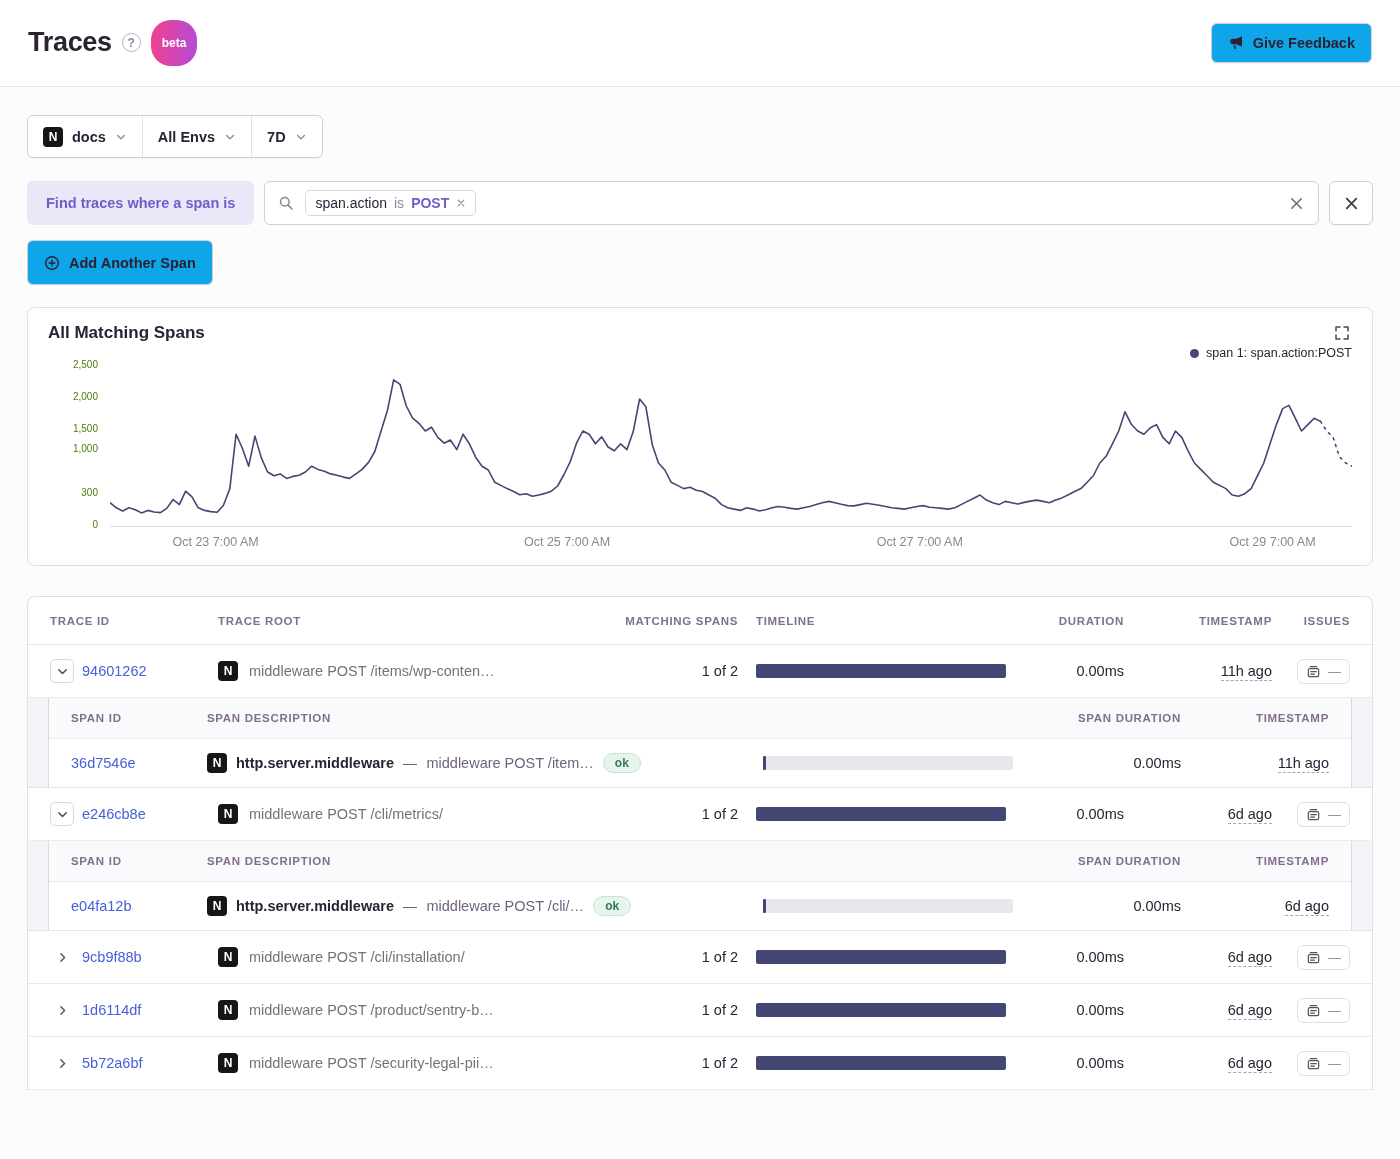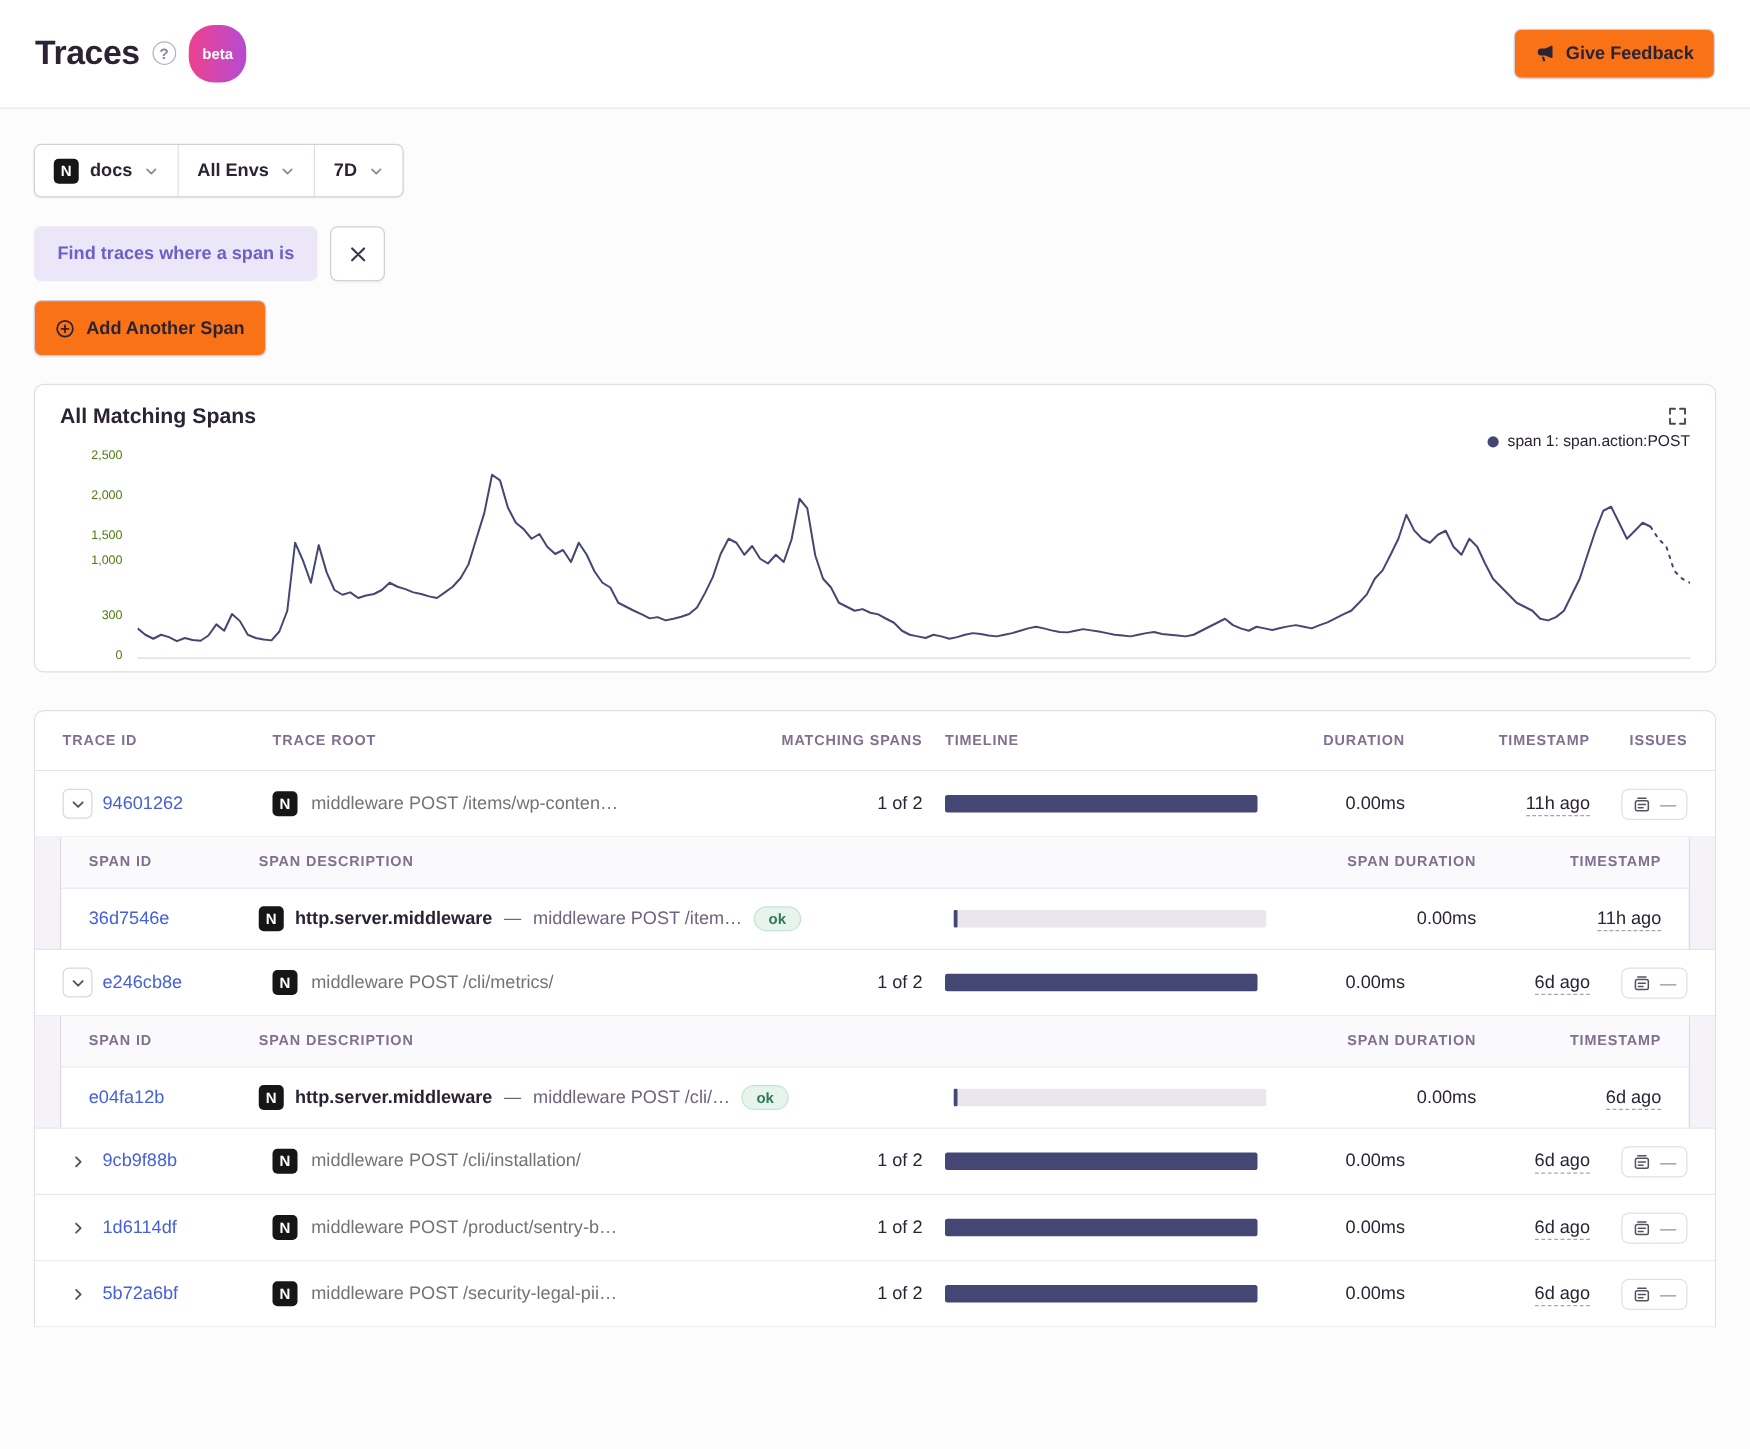--- a/index.html
+++ b/index.html
@@ -6,21 +6,21 @@
   html,body{width:1400px;height:1159px;overflow:hidden}
   body{background:#fcfcfd;font-family:"Liberation Sans",sans-serif;color:#2b2233;-webkit-font-smoothing:antialiased}
   svg{display:block}
 
   
   .page-header{height:87px;background:#fff;border-bottom:1px solid #e7e3ec;display:flex;align-items:center;justify-content:space-between;padding:0 28px}
   .hleft{display:flex;align-items:center;gap:10px}
   .page-title{font-size:27px;font-weight:700;color:#2b2233;letter-spacing:-.3px}
   .help{width:19px;height:19px;border:1.5px solid #b9b1c3;border-radius:50%;color:#8d8496;font-size:12px;font-weight:700;display:flex;align-items:center;justify-content:center;cursor:pointer}
   .beta{background:linear-gradient(93deg,#f0418c,#b44bd6);color:#fff;font-size:12px;font-weight:700;padding:16px 11px;border-radius:20px;line-height:1.2}
-  .btn{display:inline-flex;align-items:center;gap:9px;background:#f97316;border:1px solid #d4cdda;border-radius:6px;height:40px;padding:0 16px;font-family:inherit;font-size:14.5px;font-weight:700;color:#2b2233;cursor:pointer;box-shadow:0 1px 1px rgba(43,34,51,.04)}
+  .btn{display:inline-flex;align-items:center;gap:9px;background:#0ea5e9;border:1px solid #d4cdda;border-radius:6px;height:40px;padding:0 16px;font-family:inherit;font-size:14.5px;font-weight:700;color:#2b2233;cursor:pointer;box-shadow:0 1px 1px rgba(43,34,51,.04)}
   .btn .ic{color:#2b2233;display:flex}
 
   
   .content{padding:28px 27px 0}
 
   
   .seg{display:inline-flex;background:#fff;border:1px solid #d4cdda;border-radius:6px;height:43px;align-items:stretch;box-shadow:0 1px 1px rgba(43,34,51,.04)}
   .seg-item{display:flex;align-items:center;gap:9px;padding:0 15px;font-size:14.5px;font-weight:700;cursor:pointer}
   .seg-item + .seg-item{border-left:1px solid #e3dee9}
   .chev-dn{color:#8d8496;display:flex}
@@ -144,20 +144,44 @@
           <svg viewBox="0 0 16 16" width="12" height="12" fill="none" stroke="currentColor" stroke-width="1.8" stroke-linecap="round" stroke-linejoin="round">
             <path d="M3.5 6l4.5 4.5L12.5 6"></path>
           </svg>
         </span>
     </div>
   </div>
 
   
   <div class="search-row">
     <div class="find-pill">Find traces where a span is</div>
+    <div class="search-box">
+      <span class="sic">
+        <svg viewBox="0 0 16 16" width="16" height="16" fill="none" stroke="currentColor" stroke-width="1.5">
+            <circle cx="6.8" cy="6.8" r="4.3"></circle>
+            <path d="M10.1 10.1l3.9 3.9" stroke-linecap="round"></path>
+          </svg>
+      </span>
+      <span class="token">
+        <span class="tk">span.action</span>
+        <span class="top">is</span>
+        <span class="tv">POST</span>
+        <span class="tx">
+            <svg viewBox="0 0 16 16" width="10" height="10" stroke="currentColor" stroke-width="1.8" stroke-linecap="round">
+              <path d="M3.5 3.5l9 9M12.5 3.5l-9 9"></path>
+            </svg>
+          </span>
+      </span>
+      <span class="search-spacer"></span>
+      <span class="clear-x">
+        <svg viewBox="0 0 16 16" width="17" height="17" stroke="currentColor" stroke-width="1.4" stroke-linecap="round">
+            <path d="M3.5 3.5l9 9M12.5 3.5l-9 9"></path>
+          </svg>
+      </span>
+    </div>
     <div class="close-btn">
       <svg viewBox="0 0 16 16" width="17" height="17" stroke="currentColor" stroke-width="1.6" stroke-linecap="round">
           <path d="M3.5 3.5l9 9M12.5 3.5l-9 9"></path>
         </svg>
     </div>
   </div>
 
   <div class="add-span-row">
     <button class="btn" style="height:45px">
       <span class="ic">
@@ -193,20 +217,26 @@
           <div class="ytick" style="top: 24px;">2,000</div>
           <div class="ytick" style="top: -8px;">2,500</div>
         </div>
       <div class="plot">
         <svg viewBox="0 0 1250 160" preserveAspectRatio="none">
           <path class="line-solid" fill="none" stroke-width="1.6" style="vector-effect:non-scaling-stroke" stroke-linejoin="round" d="M0.0,135.7 L6.3,140.8 L12.7,144.0 L19.0,140.8 L25.4,142.7 L31.7,145.9 L38.1,143.4 L44.4,145.0 L50.8,145.6 L57.1,141.4 L63.5,132.5 L69.8,137.6 L76.1,124.2 L82.5,129.9 L88.8,140.8 L95.2,143.4 L101.5,144.6 L107.9,145.3 L114.2,138.2 L120.6,121.6 L126.9,67.2 L133.2,81.3 L139.6,99.2 L145.9,69.1 L152.3,90.9 L158.6,105.0 L165.0,108.8 L171.3,106.9 L177.7,111.4 L184.0,109.4 L190.4,108.2 L196.7,105.0 L203.0,99.2 L209.4,102.4 L215.7,104.3 L222.1,106.9 L228.4,108.2 L234.8,110.1 L241.1,111.4 L247.5,106.9 L253.8,102.4 L260.2,95.4 L266.5,84.5 L272.8,64.0 L279.2,43.5 L285.5,12.8 L291.9,17.3 L298.2,39.0 L304.6,51.2 L310.9,56.3 L317.3,64.0 L323.6,60.2 L329.9,70.4 L336.3,76.2 L342.6,73.0 L349.0,82.6 L355.3,67.2 L361.7,76.8 L368.0,90.2 L374.4,99.2 L380.7,103.0 L387.1,115.2 L393.4,118.4 L399.7,121.6 L406.1,124.5 L412.4,127.7 L418.8,126.7 L425.1,129.3 L431.5,128.0 L437.8,126.4 L444.2,124.2 L450.5,119.0 L456.9,107.5 L463.2,94.7 L469.5,76.2 L475.9,64.0 L482.2,67.2 L488.6,76.8 L494.9,69.8 L501.3,80.0 L507.6,83.8 L514.0,76.8 L520.3,82.6 L526.6,64.6 L533.0,32.0 L539.3,39.7 L545.7,77.4 L552.0,96.0 L558.4,103.0 L564.7,115.2 L571.1,118.4 L577.4,121.6 L583.8,120.3 L590.1,123.2 L596.4,124.5 L602.8,128.0 L609.1,131.2 L615.5,137.6 L621.8,140.8 L628.2,142.1 L634.5,143.4 L640.9,140.8 L647.2,142.1 L653.6,144.0 L659.9,142.7 L666.2,140.8 L672.6,139.5 L678.9,140.2 L685.3,141.4 L691.6,142.1 L698.0,140.8 L704.3,139.5 L710.7,137.6 L717.0,135.7 L723.4,134.4 L729.7,135.7 L736.0,137.3 L742.4,138.6 L748.7,138.9 L755.1,137.6 L761.4,136.3 L767.8,137.3 L774.1,138.2 L780.5,139.5 L786.8,140.8 L793.1,141.4 L799.5,142.1 L805.8,140.8 L812.2,139.5 L818.5,138.6 L824.9,140.2 L831.2,140.8 L837.6,141.4 L843.9,142.1 L850.3,140.8 L856.6,137.6 L862.9,134.4 L869.3,131.2 L875.6,128.0 L882.0,133.1 L888.3,135.7 L894.7,137.6 L901.0,134.4 L907.4,135.7 L913.7,137.0 L920.1,135.4 L926.4,134.1 L932.7,133.1 L939.1,134.4 L945.4,135.7 L951.8,133.1 L958.1,130.9 L964.5,127.7 L970.8,124.5 L977.2,121.6 L983.5,115.2 L989.8,108.5 L996.2,96.0 L1002.5,89.3 L1008.9,76.8 L1015.2,64.0 L1021.6,44.8 L1027.9,57.3 L1034.3,64.0 L1040.6,67.2 L1047.0,60.8 L1053.3,57.6 L1059.6,70.4 L1066.0,76.8 L1072.3,64.0 L1078.7,70.4 L1085.0,83.8 L1091.4,96.0 L1097.7,102.4 L1104.1,108.8 L1110.4,115.2 L1116.8,118.4 L1123.1,121.6 L1129.4,128.0 L1135.8,129.3 L1142.1,126.7 L1148.5,121.6 L1154.8,108.8 L1161.2,96.0 L1167.5,76.8 L1173.9,57.6 L1180.2,41.6 L1186.5,38.4 L1192.9,51.2 L1199.2,64.0 L1205.6,57.6 L1211.9,51.2 L1218.3,54.4 " stroke="#444674"></path>
           <path class="line-dash" fill="none" stroke-width="1.6" stroke-dasharray="2 5" stroke-linecap="round" style="vector-effect:non-scaling-stroke" d="M1218.3,54.4 L1224.6,64.0 L1231.0,70.4 L1237.3,89.6 L1243.7,96.0 L1250.0,99.2 " stroke="#444674"></path>
         </svg>
       </div>
     </div>
+    <div class="x-axis">
+        <div class="xtick" style="left: 8.5%;">Oct 23 7:00 AM</div>
+        <div class="xtick" style="left: 36.8%;">Oct 25 7:00 AM</div>
+        <div class="xtick" style="left: 65.2%;">Oct 27 7:00 AM</div>
+        <div class="xtick" style="left: 93.6%;">Oct 29 7:00 AM</div>
+      </div>
   </section>
 
   
   <section class="panel table-panel">
     <div class="t-head">
       <div class="col-h">Trace ID</div>
       <div class="col-h">Trace Root</div>
       <div class="col-h r">Matching Spans</div>
       <div class="col-h">Timeline</div>
       <div class="col-h r">Duration</div>

